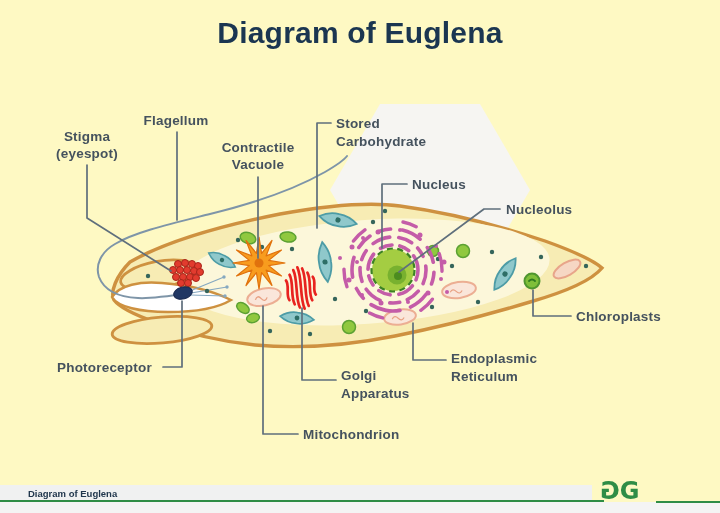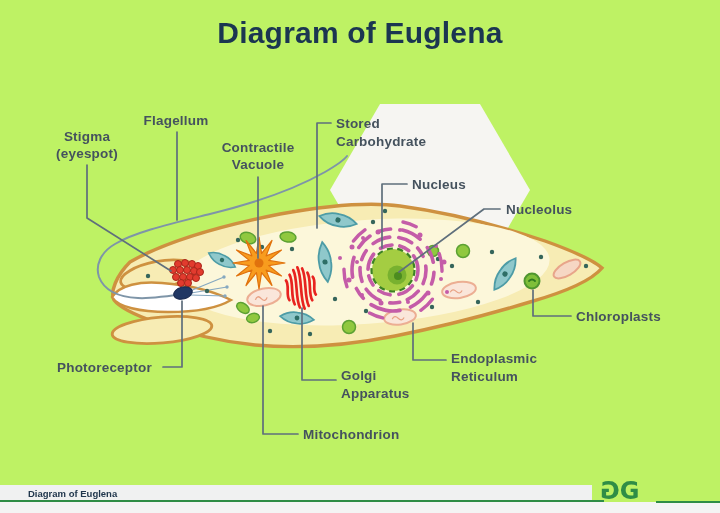--- a/index.html
+++ b/index.html
@@ -1,16 +1,16 @@
 <!DOCTYPE html>
 <html><head>
 <meta charset="utf-8">
 <style>
   html,body{margin:0;padding:0;background:#fff;}
-  #stage{position:relative;width:720px;height:513px;background:#bef264;overflow:hidden;
+  #stage{position:relative;width:720px;height:513px;background:#fef9c3;overflow:hidden;
          font-family:"Liberation Sans",sans-serif;}
   #page-title{position:absolute;top:16px;left:0;width:720px;text-align:center;
       font-size:30px;font-weight:800;color:#1B3651;letter-spacing:.2px;}
   #diagram-svg{position:absolute;top:0;left:0;}
   .lbl{font-family:"Liberation Sans",sans-serif;font-size:13.5px;font-weight:700;
        fill:#45525E;letter-spacing:.2px;}
   .leader{fill:none;stroke:#5F6F7C;stroke-width:1.7;stroke-linejoin:round;stroke-linecap:round;}
   
   .footer-bottom{position:absolute;left:0;top:502px;width:720px;height:11px;background:#F4F4F4;}
   .footer-bar{position:absolute;left:0;top:485px;width:592px;height:16px;background:#F0F1F1;

